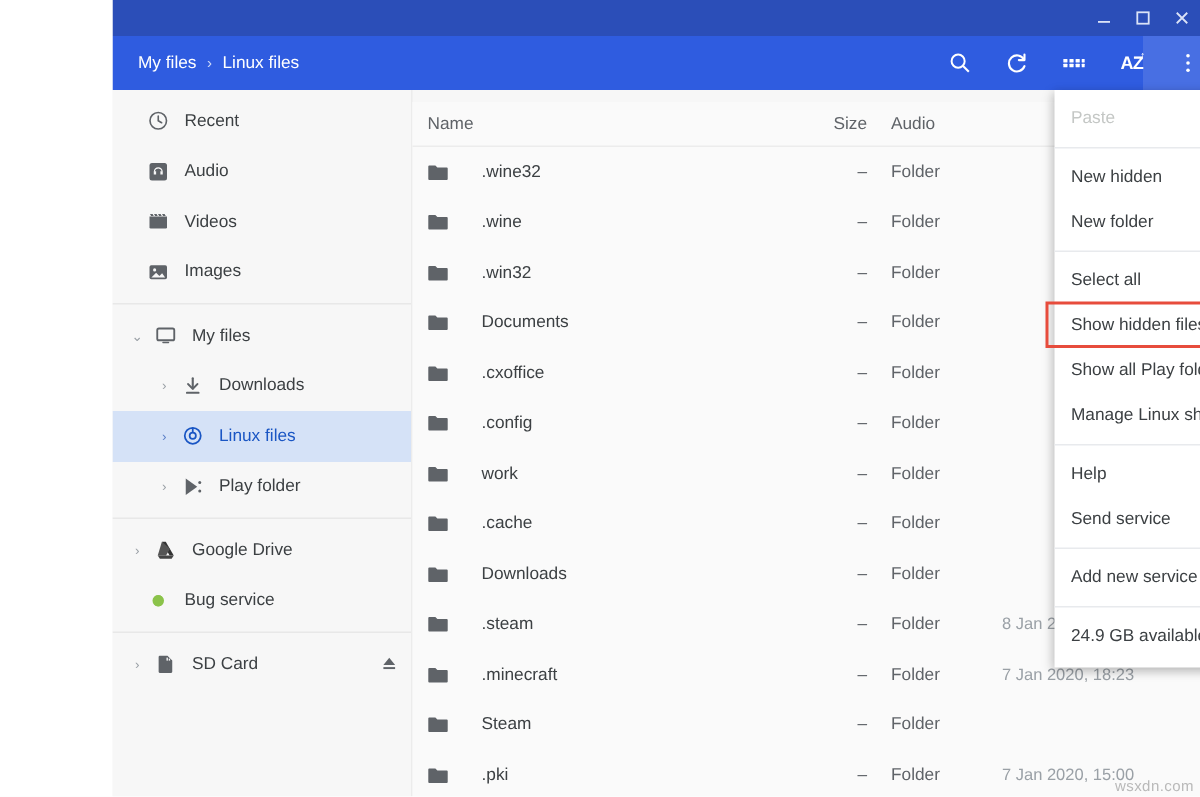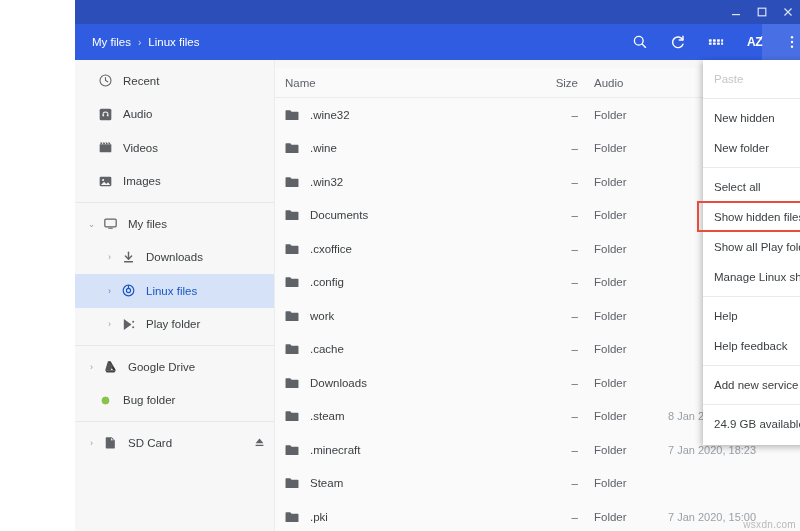--- a/index.html
+++ b/index.html
@@ -92,21 +92,21 @@
     background: #fafafa;
   }
   .col-name { width: 245px; padding-left: 10px; cursor: pointer; }
   .col-size { width: 58px; text-align: right; cursor: pointer; }
   .col-type { width: 66px; text-align: left; padding-left: 16px; cursor: pointer; }
   .col-date { flex: 1; text-align: left; padding-left: 24px; cursor: pointer; }
   .fl-row {
     height: 33.5px; display: flex; align-items: center;
     font-size: 11.5px; color: #3c4043; cursor: pointer;
   }
-  .fl-row .col-name { display: flex; align-items: center; gap: 11px; }
+  .fl-row .col-name { display: flex; align-items: center; gap: 22px; }
   .fl-row .col-size { color: #5f6368; }
   .fl-row .col-type { color: #5f6368; }
   .fl-row .col-date { color: #9aa0a6; font-size: 11px; }
   .folder-ic { color: #5f6368; display: flex; align-items: center; }
 
   
   .fl-scroll {
     position: absolute; right: 1px; top: 150px; width: 3px; height: 120px;
     background: #dadce0; border-radius: 2px; cursor: pointer;
   }
@@ -323,21 +323,21 @@
             </span>
             <span class="lbl">Google Drive</span>
           </div>
           <div class="side-item pad-0">
             <span class="ic">
               <svg width="15" height="15" viewBox="0 0 18 18">
                 <circle cx="9" cy="9" r="4.6" fill="#8bc34a"></circle>
                 <rect x="5.6" y="4.6" width="6.8" height="8.8" rx="3" fill="#8bc34a"></rect>
               </svg>
             </span>
-            <span class="lbl">Bug folder</span>
+            <span class="lbl">Bug service</span>
           </div>
         </div>
         <div class="side-sep"></div>
         <div class="side-group">
           <div class="side-item pad-1">
             <span class="twisty">›</span>
             <span class="ic">
               <svg width="15" height="15" viewBox="0 0 18 18">
                 <path d="M4.2 2.6 h6.2 L14.2 6.4 v9 a0.9 0.9 0 0 1-.9.9 H4.2 a0.9 0.9 0 0 1-.9-.9 V3.5 a0.9 0.9 0 0 1 .9-.9 z" fill="currentColor"></path>
                 <g fill="#f7f7f7">
@@ -558,21 +558,21 @@
           <span>Show all Play folders</span>
         </div>
         <div class="mi">
           <span>Manage Linux sharing</span>
         </div>
         <div class="m-sep"></div>
         <div class="mi">
           <span>Help</span>
         </div>
         <div class="mi">
-          <span>Help feedback</span>
+          <span>Send service</span>
         </div>
         <div class="m-sep"></div>
         <div class="mi">
           <span>Add new service</span>
         </div>
       <div class="m-sep"></div>
       <div class="storage">
         <span>24.9 GB available</span>
 
       </div>

